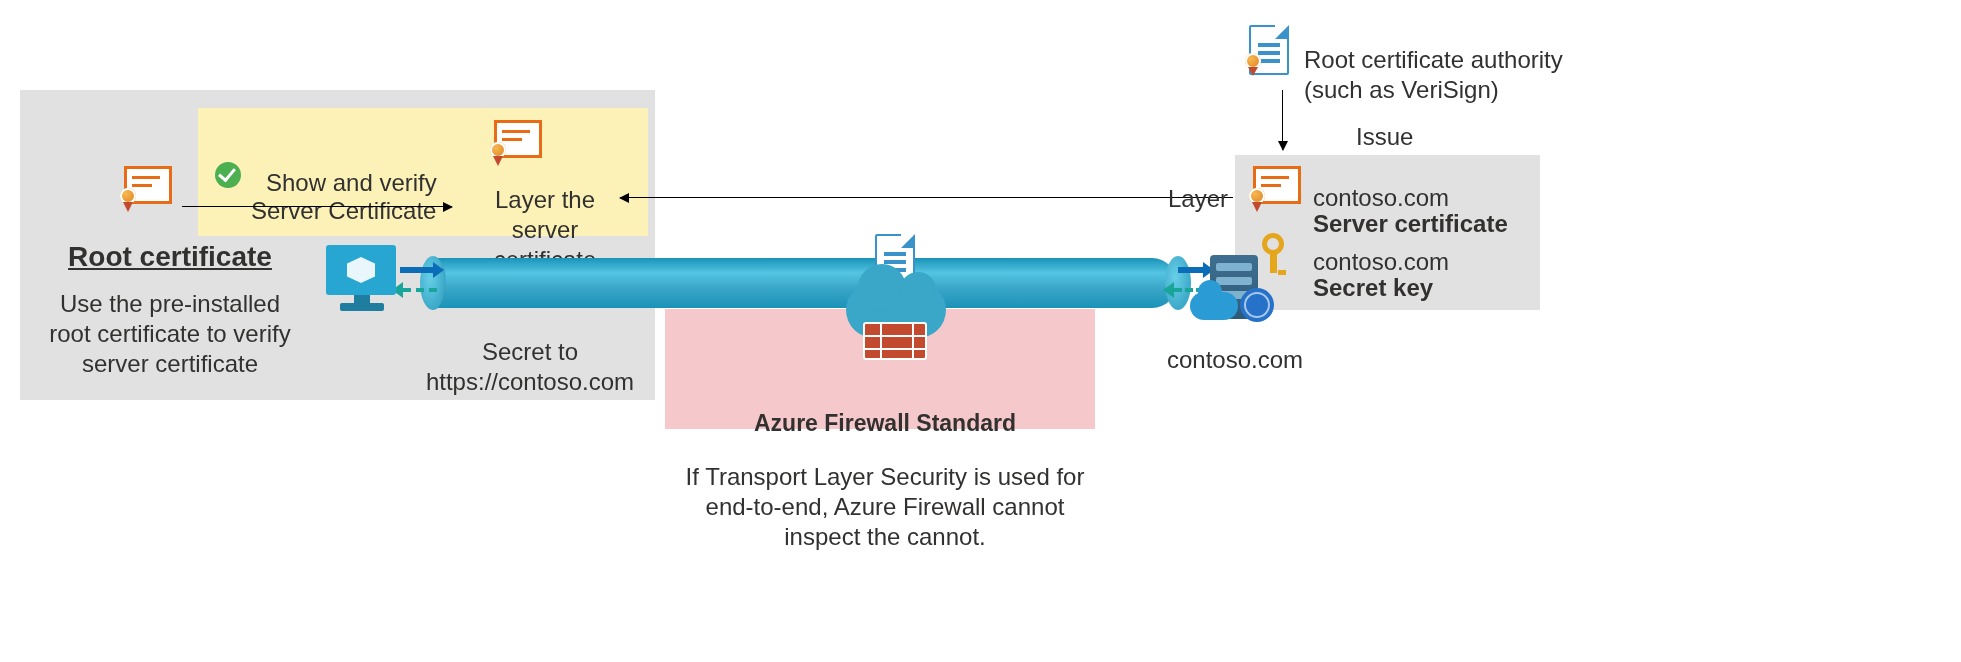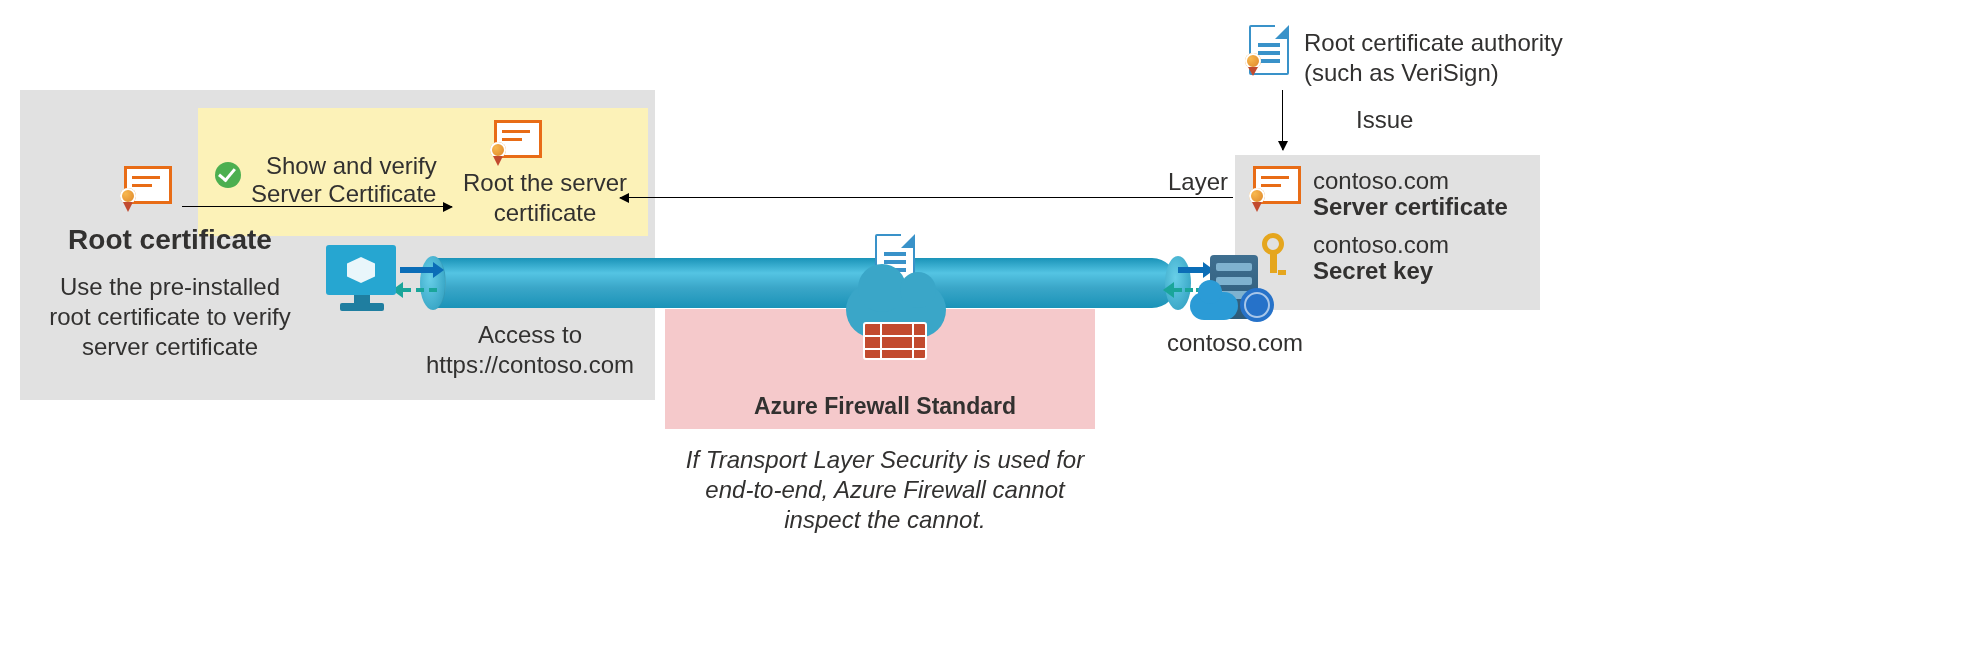--- a/index.html
+++ b/index.html
@@ -67,21 +67,21 @@
   .checkmark {
     width:26px; height:26px; border-radius:50%;
     background:#4caf50; position:relative; display:inline-block;
   }
   .checkmark::after {
     content:""; position:absolute; left:7px; top:3px;
     width:7px; height:13px; border:solid #fff;
     border-width:0 3px 3px 0; transform: rotate(40deg);
   }
 
-  .label { font-size:24px; color:#323130; line-height:1.25; }
+  .label { font-size:24px; color:#323130; line-height:1.25;margin-top:17px; }
   .label.bold { font-weight:600; }
   .label.center { text-align:center; }
 
   
   .pipe {
     position:absolute; left:432px; top:258px;
     width:745px; height:50px;
     background: linear-gradient(#1a93b8 0%, #54c4e3 30%, #3aa6c8 60%, #1a93b8 100%);
     border-radius: 4px 25px 25px 4px / 4px 25px 25px 4px;
   }
@@ -279,66 +279,66 @@
 
 <div class="abs" style="left:490px; top:120px;">
   <div class="cert-icon">
       <div class="frame"></div>
       <div class="lines"></div>
       <div class="seal"></div>
       <div class="ribbon"></div>
     </div>
 </div>
 <div class="abs label center" style="left:460px; top:168px; width:170px;">
-  <div>Root the server</div>
+  <div>Layer the server</div>
   <div>certificate</div>
 </div>
 
 <div class="line-arrow right abs" style="left:182px; top:206px; width:270px;"></div>
 
 <div class="abs" style="left:120px; top:166px;">
   <div class="cert-icon">
       <div class="frame"></div>
       <div class="lines"></div>
       <div class="seal"></div>
       <div class="ribbon"></div>
     </div>
 </div>
-<div class="abs label bold center" style="left:60px; top:222px; width:220px; font-size:28px;">Root certificate</div>
+<div class="abs label bold center" style="left:60px; top:222px; width:220px; font-size:28px;text-decoration:underline;">Root certificate</div>
 <div class="abs label center" style="left:35px; top:272px; width:270px;">
   <div>Use the pre-installed</div>
   <div>root certificate to verify</div>
   <div>server certificate</div>
 </div>
 
 <div class="pipe"></div>
 <div class="pipe-cap-left"></div>
 <div class="pipe-cap-right"></div>
 <div class="blue-arrow-in"></div>
 <div class="teal-dash-out-left"></div>
 <div class="blue-arrow-out-right"></div>
 <div class="teal-dash-in-right"></div>
 
 <div class="monitor">
   <div class="screen"></div>
     <div class="neck"></div>
     <div class="base"></div>
 </div>
 <div class="abs label center" style="left:415px; top:320px; width:230px;">
-  <div>Access to</div>
+  <div>Secret to</div>
   <div>https://contoso.com</div>
 </div>
 
 <div class="doc-icon abs" style="left:875px; top:234px;">
     <div class="page"></div>
   </div>
 <div class="fw-cloud"></div>
 <div class="fw-bricks"></div>
 <div class="abs label bold center" style="left:700px; top:392px; width:370px; font-size:23px;">Azure Firewall Standard</div>
-<div class="abs label center" style="left:680px; top:445px; width:410px;font-style:italic;">
+<div class="abs label center" style="left:680px; top:445px; width:410px;">
   <div>If Transport Layer Security is used for</div>
   <div>end-to-end, Azure Firewall cannot</div>
   <div>inspect the cannot.</div>
 </div>
 
 <div class="server"></div>
 <div class="cloud-small"></div>
 <div class="globe"></div>
 <div class="abs label center" style="left:1160px; top:328px; width:150px;">contoso.com</div>
 

